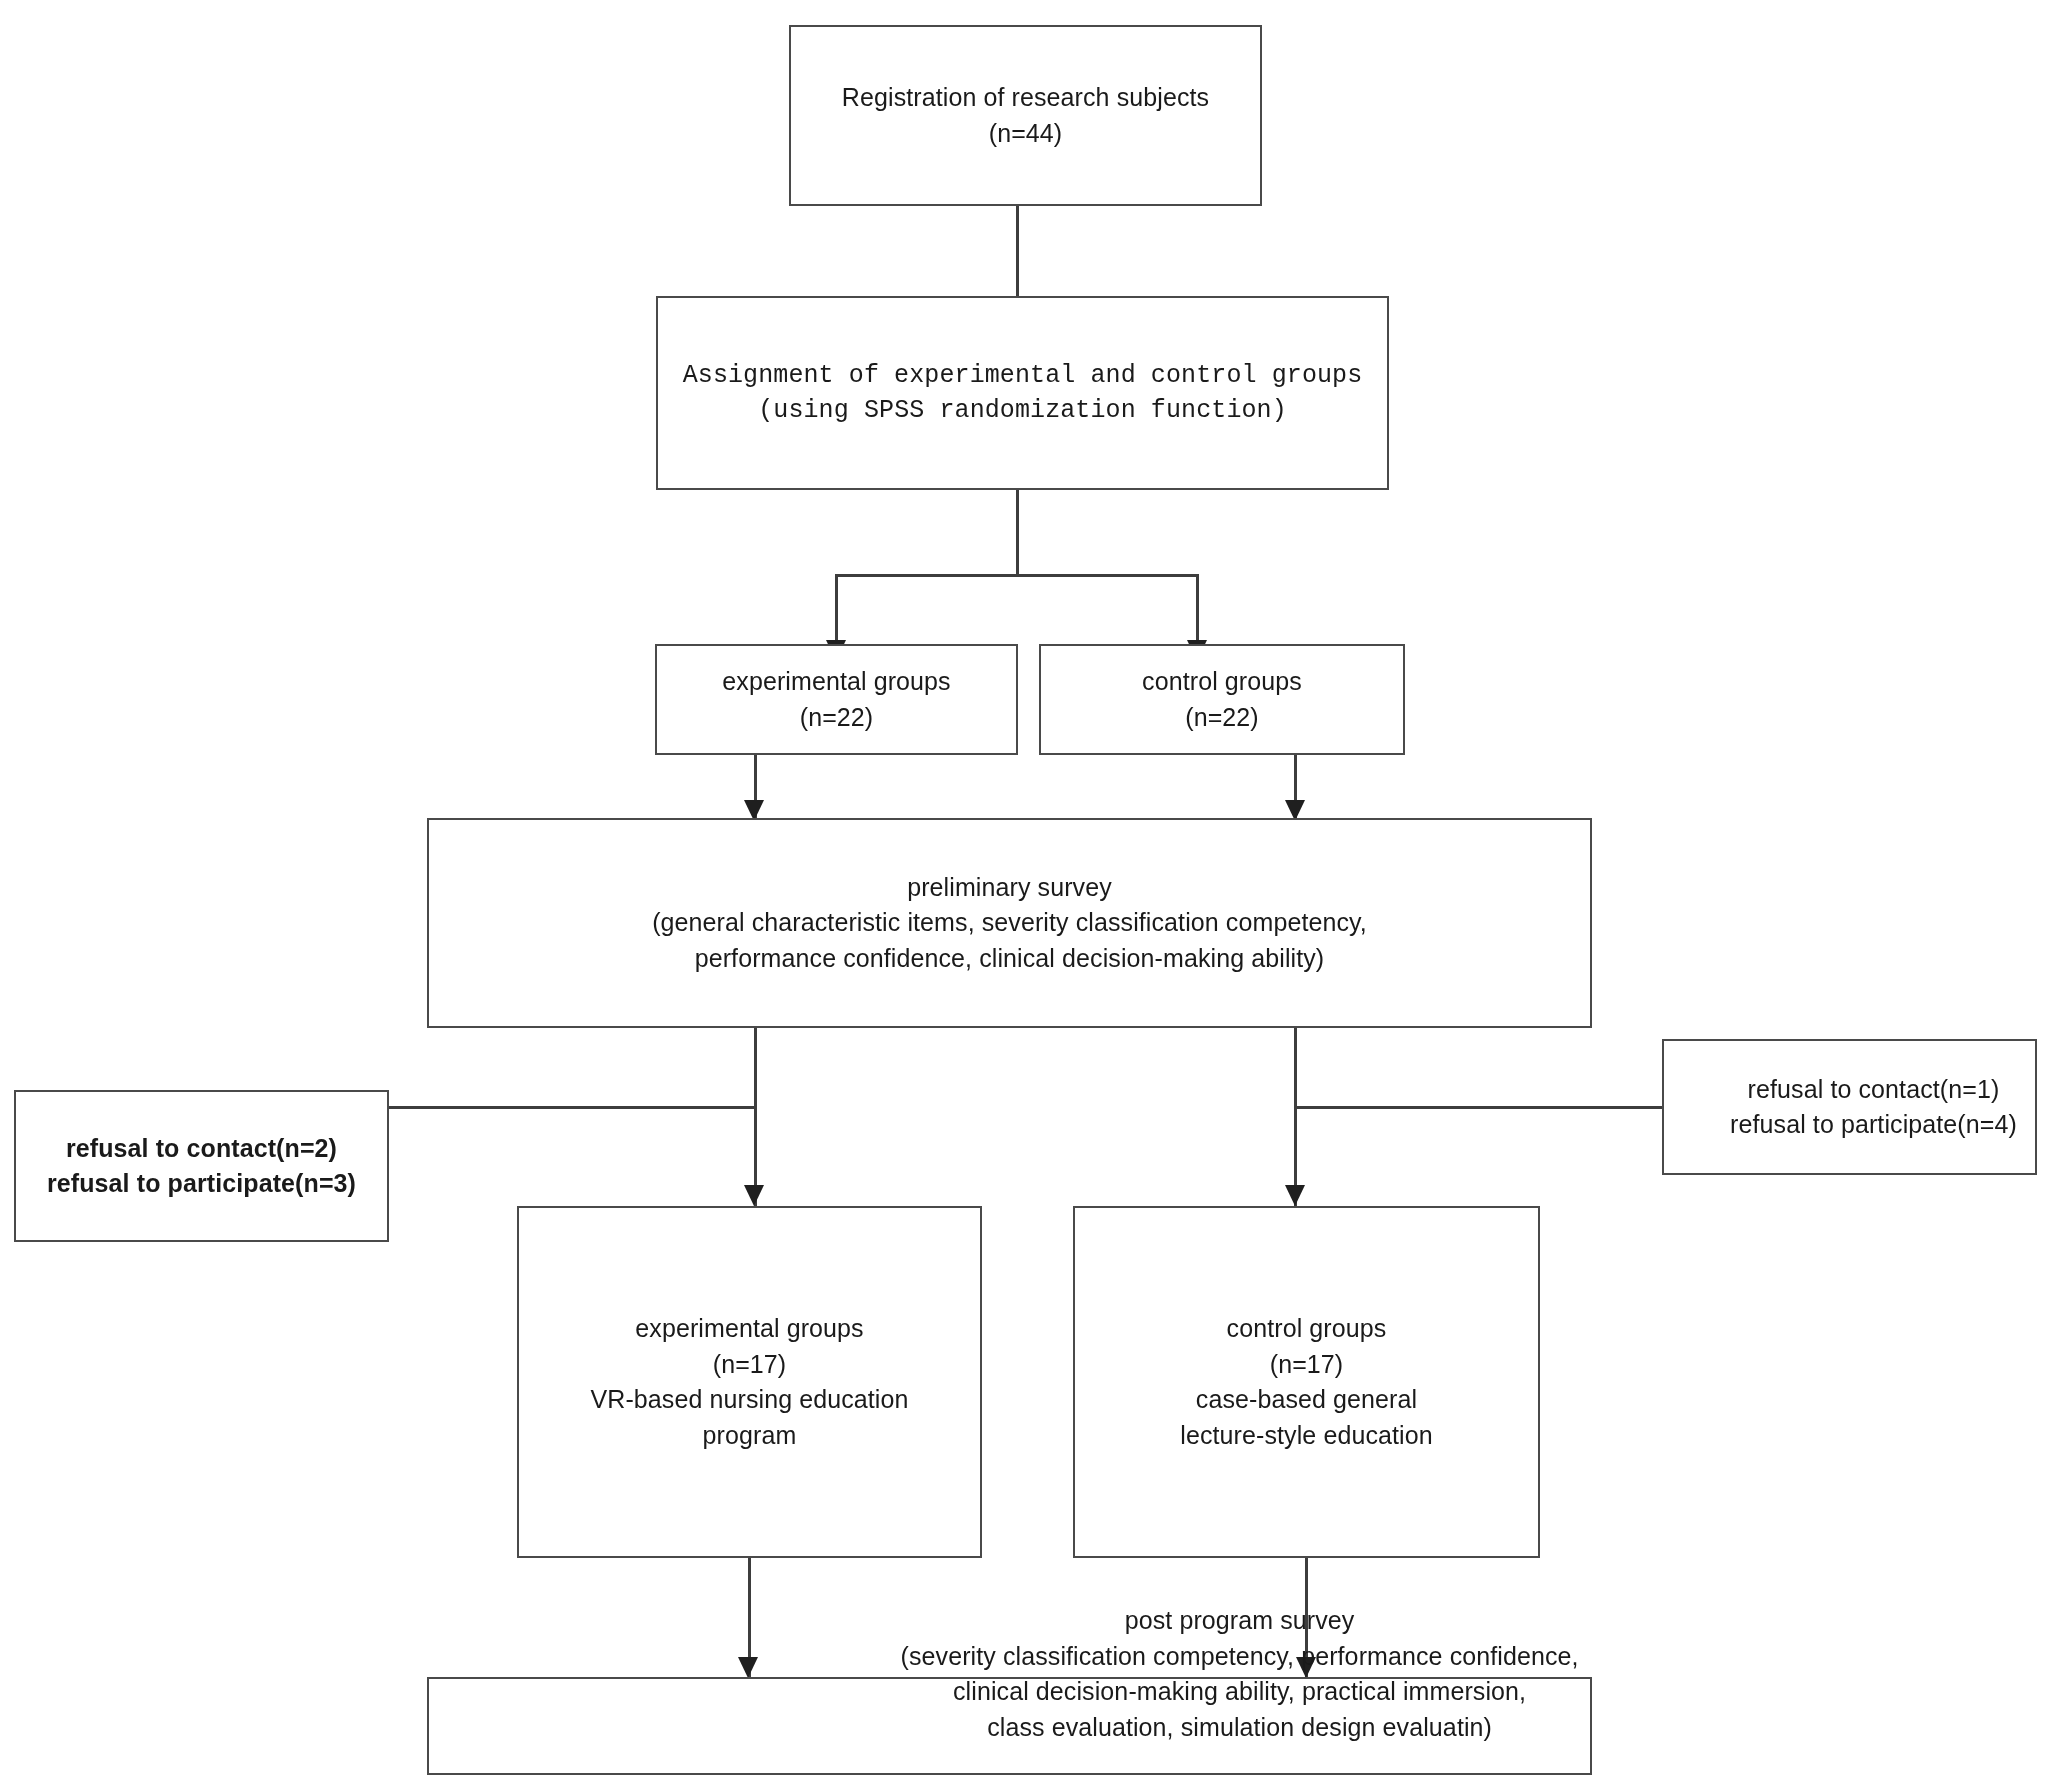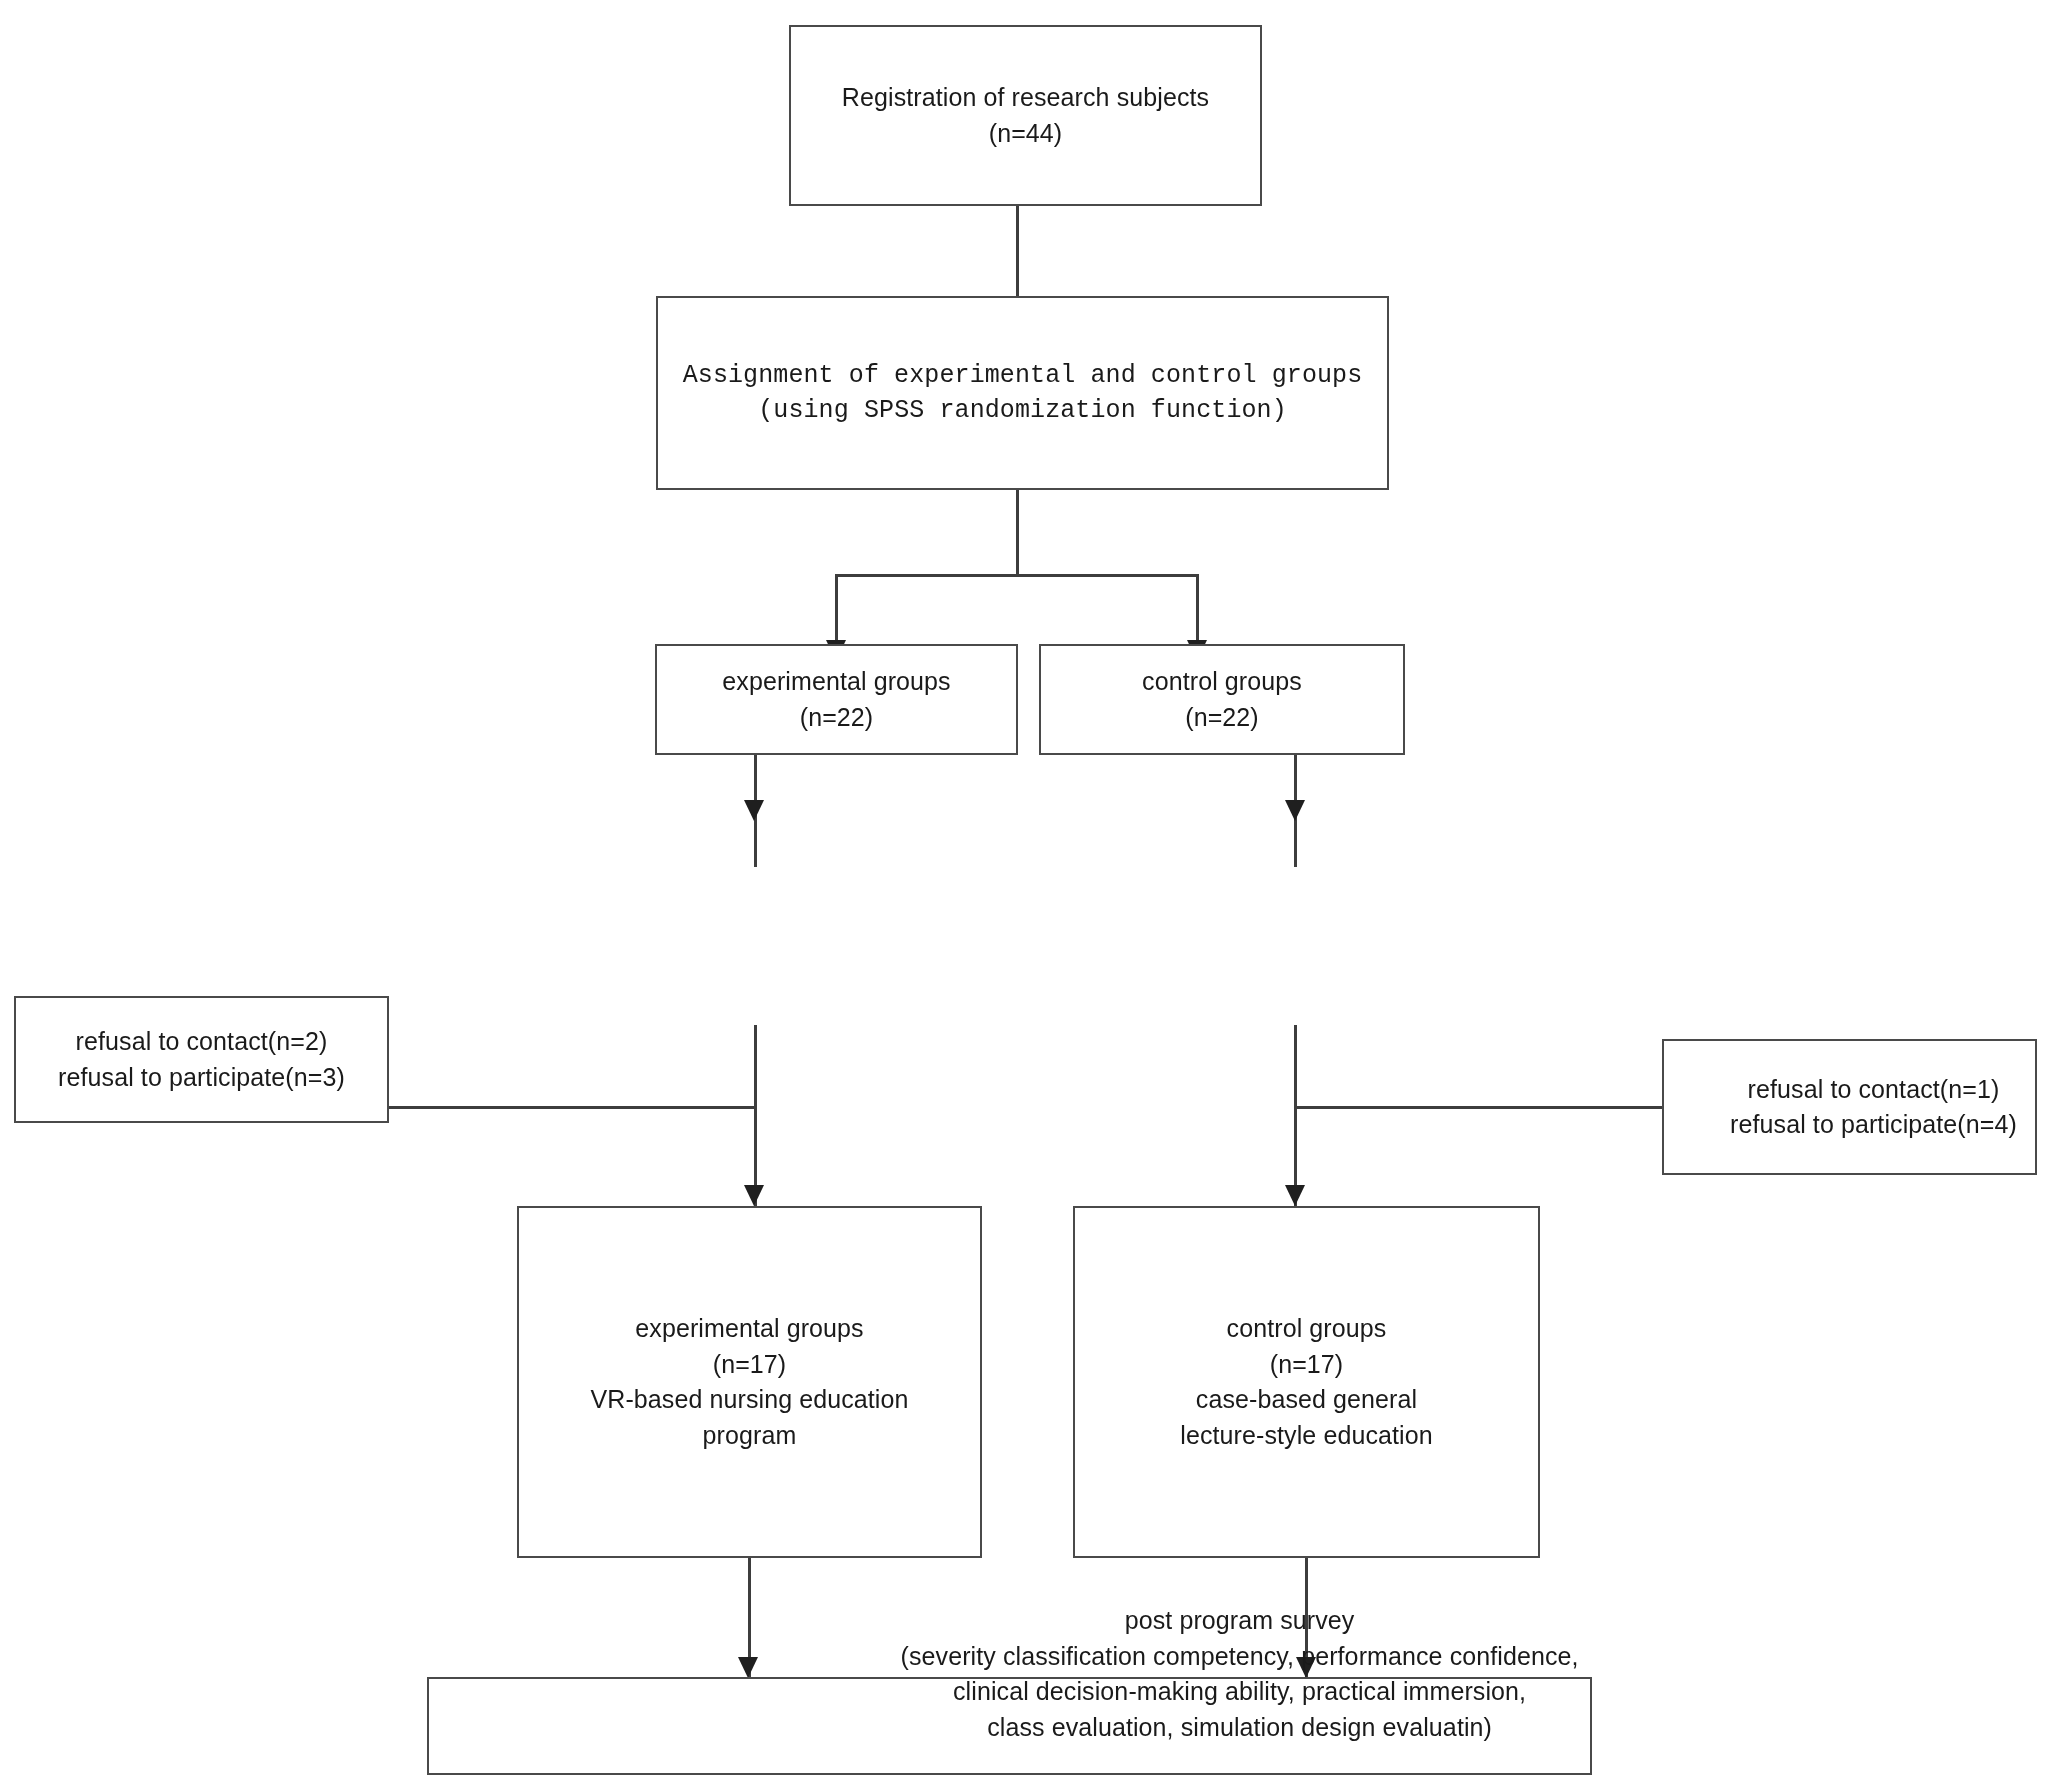--- a/index.html
+++ b/index.html
@@ -106,22 +106,27 @@
   <div class="node" style="left:655px; top:644px; width:363px; height:111px;">
     <div class="label">experimental  groups
 (n=22)</div>
   </div>
 
   <div class="node" style="left:1039px; top:644px; width:366px; height:111px;">
     <div class="label">control groups
 (n=22)</div>
   </div>
 
+  <div class="node" style="left:427px; top:818px; width:1165px; height:210px;">
+    <div class="label">preliminary survey
+(general characteristic items, severity classification competency,
+performance confidence, clinical decision-making ability)</div>
+  </div>
 
-  <div class="node" style="left:14px; top:996px; width:375px; height:127px;">
+  <div class="node" style="left:14px; top:1090px; width:375px; height:152px;font-weight:bold;">
     <div class="label">refusal to contact(n=2)
 refusal to participate(n=3)</div>
   </div>
 
   <div class="node" style="left:1662px; top:1039px; width:375px; height:136px;padding-left:48px;">
     <div class="label">refusal to contact(n=1)
 refusal to participate(n=4)</div>
   </div>
 
   <div class="node" style="left:517px; top:1206px; width:465px; height:352px;">

